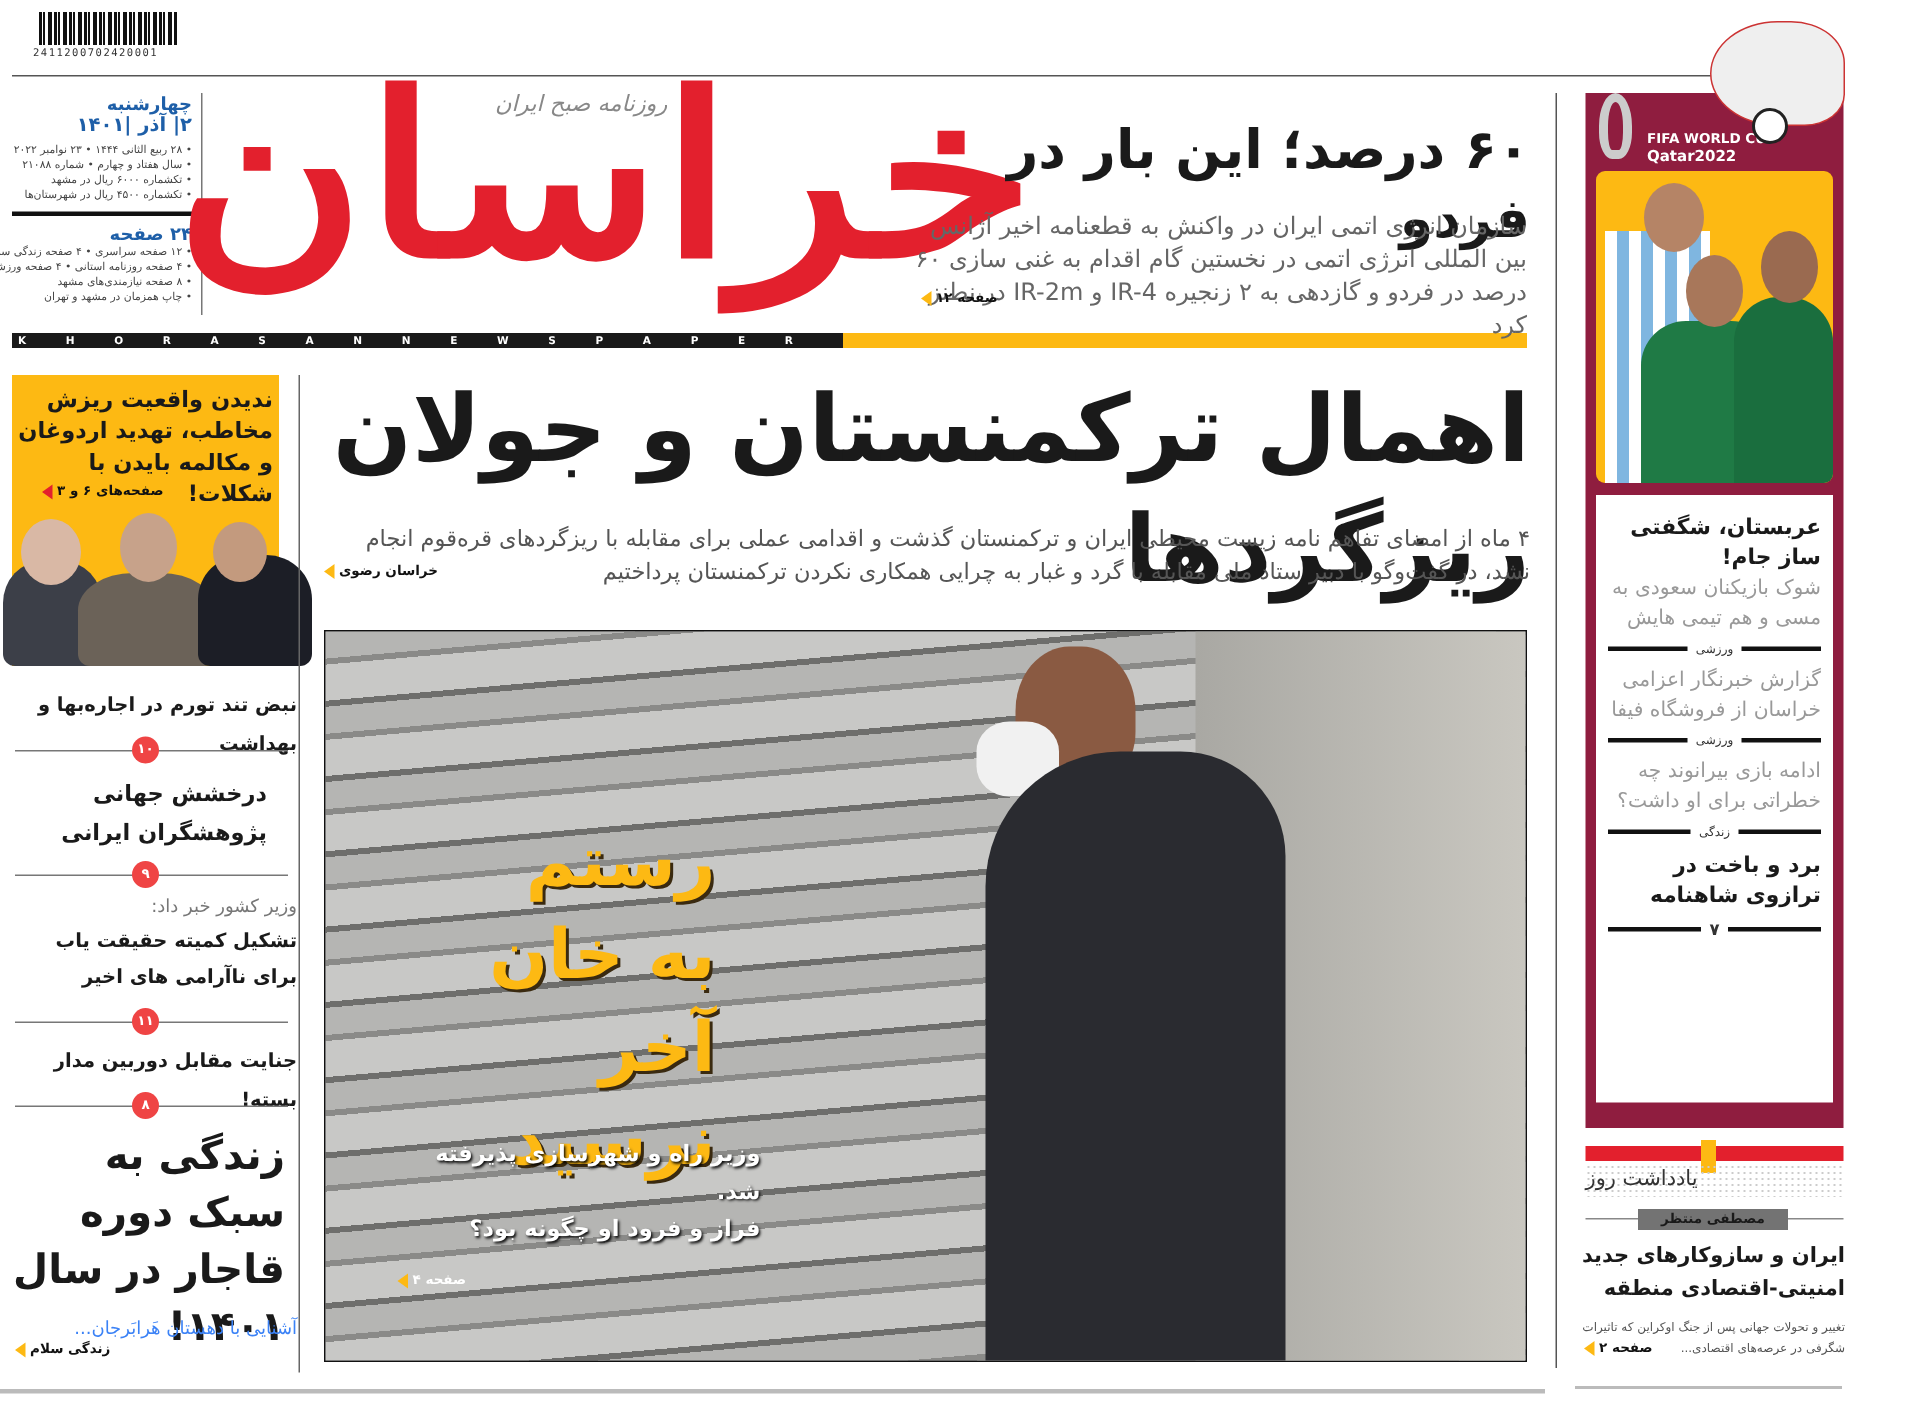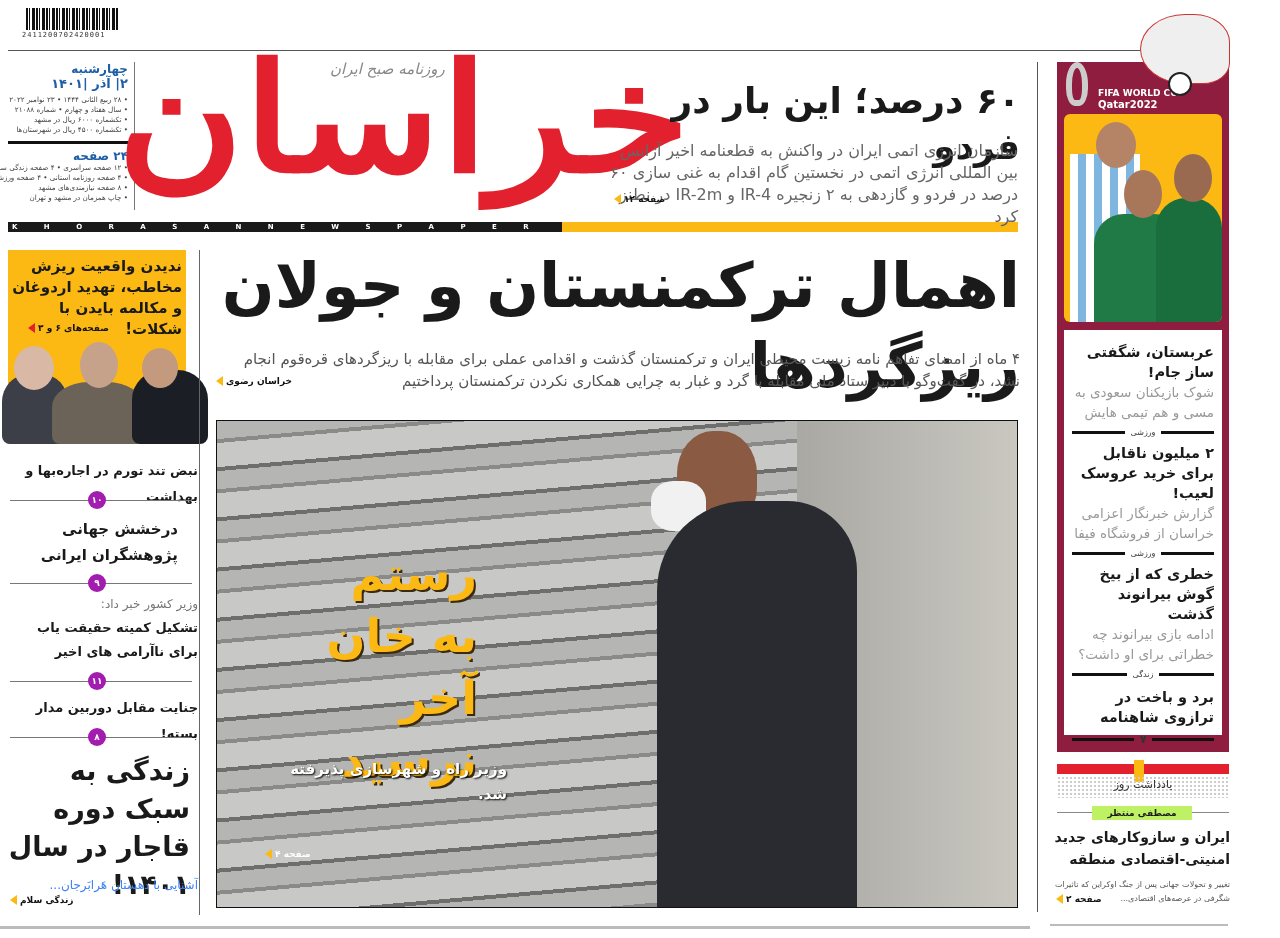--- a/index.html
+++ b/index.html
@@ -44,35 +44,35 @@
 .photo-sub{position:absolute;left:40px;top:336px;width:250px;font-size:15px;font-weight:bold;color:#fff;line-height:25px;text-shadow:1px 1px 2px #000}
 .photo-ref{position:absolute;left:48px;top:428px;color:#fff}
 
 .lbox{left:8px;top:250px;width:178px;height:194px;background:#fdb913}
 .lbox-title{left:10px;top:256px;width:172px;font-size:15px;font-weight:bold;line-height:21px}
 .lbox-ref{left:28px;top:323px}
 .faces{left:2px;top:342px;width:206px;height:102px}
 .face{position:absolute;bottom:0;border-radius:40% 40% 8px 8px}
 .lcol-divider{left:199px;top:250px;width:1px;height:665px;background:#666}
 .litem{left:6px;width:192px;font-weight:bold;line-height:26px}
-.num-badge{position:absolute;width:18px;height:18px;border-radius:50%;background:#a21caf;color:#fff;font-size:9px;font-weight:bold;text-align:center;line-height:18px}
+.num-badge{position:absolute;width:18px;height:18px;border-radius:50%;background:#ef4444;color:#fff;font-size:9px;font-weight:bold;text-align:center;line-height:18px}
 .hr-line{position:absolute;height:1px;background:#777}
 
 .wc-box{left:1057px;top:62px;width:172px;height:690px;background:#8f1d3f}
 .wc-label{left:1098px;top:88px;font-size:9px;font-weight:bold;color:#fff;line-height:11px}
 .wc-yellow{left:1064px;top:114px;width:158px;height:208px;background:#fdb913;border-radius:6px;overflow:hidden}
 .wc-inner{left:1064px;top:330px;width:158px;height:405px;background:#fff}
 .wc-story-title{font-size:14.5px;font-weight:bold;line-height:20px}
 .wc-story-sub{font-size:13.5px;color:#999;line-height:20px}
 .cat-label{display:flex;align-items:center;gap:6px;font-size:8px;color:#333;margin:6px 0}
 .cat-label:before,.cat-label:after{content:"";flex:1;height:3px;background:#111}
 .red-bar{left:1057px;top:764px;width:172px;height:10px;background:#e3202d}
 .red-bar-tab{left:1134px;top:760px;width:10px;height:22px;background:#fdb913}
 .note-box{left:1057px;top:776px;width:172px;height:22px;background:radial-gradient(#ccc 1px,transparent 1px);background-size:4px 4px}
-.author-tag{left:1092px;top:806px;width:100px;height:14px;background:#bef264;font-size:9px;font-weight:bold;text-align:center;line-height:14px}
+.author-tag{left:1092px;top:806px;width:100px;height:14px;background:#737373;font-size:9px;font-weight:bold;text-align:center;line-height:14px}
 .author-line{left:1057px;top:812px;width:172px;height:1px;background:#888}
 .op-title{left:1052px;top:826px;width:178px;font-size:14px;font-weight:bold;line-height:22px}
 .op-sub{left:1046px;top:878px;width:184px;font-size:8px;color:#555;line-height:14px}
 .bottom-rule{left:0;top:926px;width:1030px;height:3px;background:#bbb}
 .right-rule{left:1050px;top:924px;width:178px;height:2px;background:#bbb}
 .rcol-divider{left:1037px;top:62px;width:1px;height:850px;background:#555}
 </style>
 </head>
 <body>
 
@@ -125,20 +125,21 @@
   <div class="man-head"></div>
   <div class="mask"></div>
   <div class="man-body"></div>
   <div class="photo-title rtl">
     <div>رستم</div>
     <div>به خان آخر</div>
     <div>نرسید</div>
   </div>
   <div class="photo-sub rtl">
     <div>وزیر راه و شهرسازی پذیرفته شد.</div>
+    <div>فراز و فرود او چگونه بود؟</div>
   </div>
   <div class="photo-ref page-ref" style="color:#fff">
     <span class="chev"></span>
     <span>صفحه ۴</span>
   </div>
 </div>
 
 <div class="abs lbox"></div>
 <div class="abs lbox-title rtl">ندیدن واقعیت ریزش مخاطب، تهدید اردوغان و مکالمه بایدن با شکلات!</div>
 <div class="abs page-ref lbox-ref">
@@ -195,40 +196,38 @@
   <div style="position:absolute;left:60px;top:56px;width:38px;height:48px;border-radius:50%;background:#a8775a"></div>
   <div style="position:absolute;left:92px;top:84px;width:66px;height:126px;background:#1a6e3e;border-radius:30px 30px 0 0"></div>
   <div style="position:absolute;left:110px;top:40px;width:38px;height:48px;border-radius:50%;background:#9a6a50"></div>
 </div>
 <div class="abs wc-inner rtl" style="padding:12px 8px 0 8px">
   <div class="wc-story-title">عربستان، شگفتی ساز جام!</div>
   <div class="wc-story-sub">شوک بازیکنان سعودی به مسی و هم تیمی هایش</div>
   <div class="cat-label">
       <span>ورزشی</span>
     </div>
-  <div class="wc-story-title">۲ میلیون ناقابل برای خرید عروسک لعیب!</div>
   <div class="wc-story-sub">گزارش خبرنگار اعزامی خراسان از فروشگاه فیفا</div>
   <div class="cat-label">
       <span>ورزشی</span>
     </div>
-  <div class="wc-story-title">خطری که از بیخ گوش بیرانوند گذشت</div>
   <div class="wc-story-sub">ادامه بازی بیرانوند چه خطراتی برای او داشت؟</div>
   <div class="cat-label">
       <span>زندگی</span>
     </div>
   <div class="wc-story-title" style="margin-top:8px">برد و باخت در ترازوی شاهنامه</div>
   <div class="cat-label" style="font-weight:bold;font-size:11px">
       <span>۷</span>
     </div>
 </div>
 
 <div class="abs red-bar"></div>
 <div class="abs red-bar-tab"></div>
 <div class="abs note-box"></div>
-<div class="abs" style="left:1057px;top:778px;width:172px;text-align:center;font-size:11px;color:#333">یادداشت روز</div>
+<div class="abs" style="left:1057px;top:778px;width:172px;font-size:14px;color:#333">یادداشت روز</div>
 <div class="abs author-line"></div>
 <div class="abs author-tag">مصطفی منتظر</div>
 <div class="abs op-title rtl">ایران و سازوکارهای جدید امنیتی-اقتصادی منطقه</div>
 <div class="abs op-sub rtl">تغییر و تحولات جهانی پس از جنگ اوکراین که تاثیرات شگرفی در عرصه‌های اقتصادی...</div>
 <div class="abs page-ref" style="left:1056px;top:894px">
   <span class="chev"></span>
   <span>صفحه ۲</span>
 </div>
 
 <div class="abs bottom-rule"></div>

